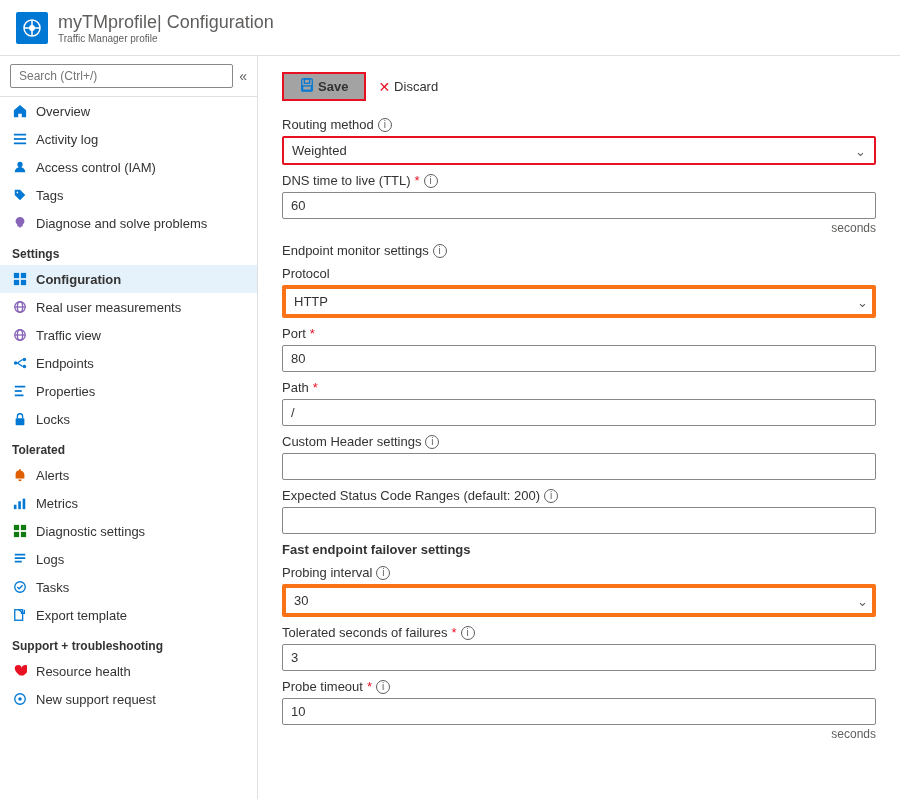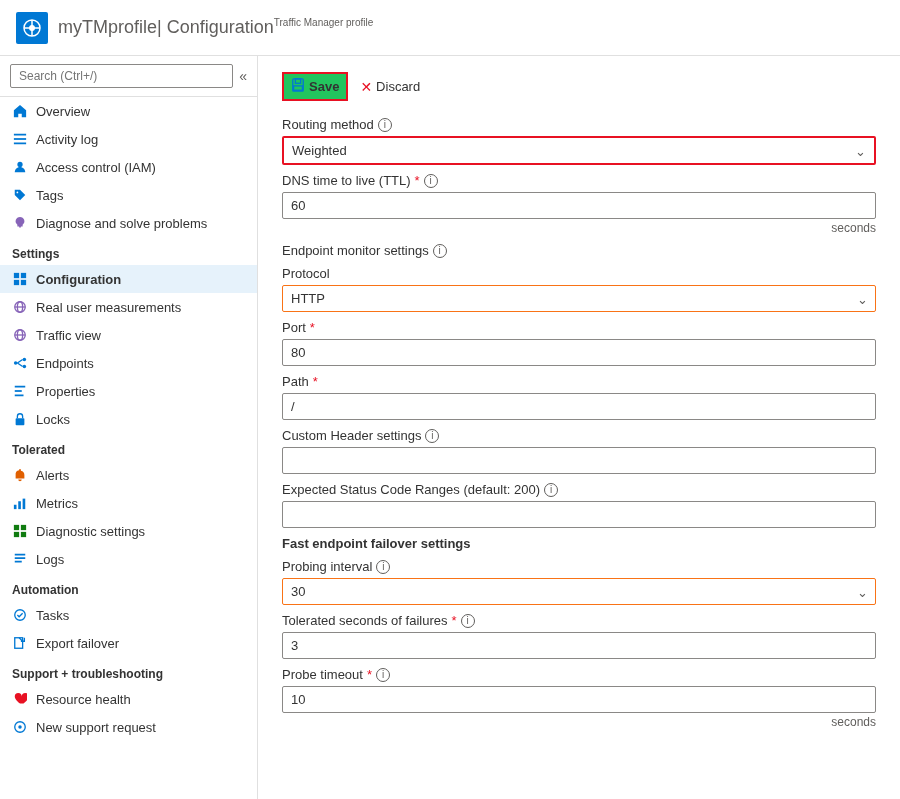--- a/index.html
+++ b/index.html
@@ -2,21 +2,21 @@
 <html><head>
   <meta charset="utf-8">
   <style>
     * { box-sizing: border-box; margin: 0; padding: 0; }
     body { font-family: 'Segoe UI', Arial, sans-serif; font-size: 13px; color: #333; display: flex; flex-direction: column; height: 799px; width: 900px; overflow: hidden; background: #fff; }
     
     
     .header { display: flex; align-items: center; padding: 8px 16px; border-bottom: 1px solid #e0e0e0; background: #fff; min-height: 56px; }
     .header-icon { width: 32px; height: 32px; background: #0078d4; border-radius: 2px; display: flex; align-items: center; justify-content: center; margin-right: 10px; flex-shrink: 0; }
     .header-icon svg { width: 20px; height: 20px; }
-    .header-text { display: flex; flex-direction: row; }
+    .header-text { display: flex; flex-direction: column; }
     .header-title { font-size: 18px; font-weight: 600; color: #333; }
     .header-title span { font-weight: 400; color: #605e5c; }
     .header-subtitle { font-size: 10px; color: #605e5c; margin-top: 0; }
 
     
     .main-layout { display: flex; flex: 1; overflow: hidden; }
 
     
     .sidebar { width: 258px; border-right: 1px solid #e0e0e0; overflow-y: auto; background: #fff; flex-shrink: 0; }
     .search-box { padding: 8px 10px; display: flex; align-items: center; border-bottom: 1px solid #e0e0e0; }
@@ -26,31 +26,31 @@
     .sidebar-section-label { font-size: 12px; font-weight: 700; color: #333; padding: 10px 12px 4px 12px; }
     .sidebar-item { display: flex; align-items: center; padding: 6px 12px; cursor: pointer; color: #333; font-size: 13px; }
     .sidebar-item.active { background: #e6f2fb; font-weight: 600; }
     .sidebar-item .item-icon { width: 16px; height: 16px; margin-right: 8px; flex-shrink: 0; display: flex; align-items: center; justify-content: center; }
 
     
     .content { flex: 1; overflow-y: auto; padding: 16px 24px; }
 
     
     .toolbar { display: flex; align-items: center; gap: 4px; margin-bottom: 16px; }
-    .btn-save { display: flex; align-items: center; gap: 4px; border: 2px solid #e81123; padding: 4px 7px; background: #22c55e; color: #333; cursor: pointer; font-size: 13px; font-weight: 600; }
+    .btn-save { display: flex; align-items: center; gap: 4px; border: 2px solid #e81123; padding: 4px 16px; background: #a3a3a3; color: #333; cursor: pointer; font-size: 13px; font-weight: 600; }
     .btn-discard { display: flex; align-items: center; gap: 4px; border: none; background: none; color: #333; cursor: pointer; font-size: 13px; padding: 4px 8px; }
     .form-group { margin-bottom: 8px; }
     .form-label { font-size: 13px; color: #333; margin-bottom: 4px; display: flex; align-items: center; gap: 4px; }
     .form-label .required { color: #e81123; }
     .info-icon { display: inline-flex; align-items: center; justify-content: center; width: 14px; height: 14px; border-radius: 50%; border: 1px solid #605e5c; color: #605e5c; font-size: 10px; cursor: pointer; }
 
     .form-input { width: 100%; border: 1px solid #8a8886; padding: 5px 8px; font-size: 13px; color: #333; border-radius: 2px; }
     
     .form-select-wrapper { position: relative; width: 100%; }
-    .form-select-wrapper select { width: 100%; border: 1px solid #f97316; padding: 5px 30px 5px 8px; font-size: 13px; color: #333; border-radius: 2px; appearance: none; background: #fff; cursor: pointer; }
+    .form-select-wrapper select { width: 100%; border: 4px solid #f97316; padding: 5px 30px 5px 8px; font-size: 13px; color: #333; border-radius: 2px; appearance: none; background: #fff; cursor: pointer; }
     .select-chevron { position: absolute; right: 8px; top: 50%; transform: translateY(-50%); pointer-events: none; color: #605e5c; }
     .routing-outer { border: 2px solid #e81123; border-radius: 2px; }
     .routing-outer .form-select-wrapper select { border: none; }
 
     .seconds-label { text-align: right; font-size: 12px; color: #605e5c; margin-top: 2px; }
 
     .subsection-label { font-size: 13px; font-weight: 600; color: #333; margin-bottom: 8px; }
 
     
     .icon-blue { color: #0078d4; }
@@ -228,38 +228,37 @@
       <span class="item-icon icon-blue">
         <svg width="14" height="14" viewBox="0 0 16 16" fill="currentColor">
             <rect x="2" y="2" width="12" height="2"></rect>
             <rect x="2" y="6" width="12" height="2"></rect>
             <rect x="2" y="10" width="8" height="2"></rect>
           </svg>
       </span>
       <span>Logs</span>
     </div>
 
-    <div class="sidebar-section-label">Automation</div>
     <div class="sidebar-item">
       <span class="item-icon icon-blue">
         <svg width="14" height="14" viewBox="0 0 16 16" fill="currentColor">
             <circle cx="8" cy="8" r="6" fill="none" stroke="currentColor" stroke-width="1.5"></circle>
             <path d="M5 8l2 2 4-4" fill="none" stroke="currentColor" stroke-width="1.5"></path>
           </svg>
       </span>
       <span>Tasks</span>
     </div>
     <div class="sidebar-item">
       <span class="item-icon icon-blue">
         <svg width="14" height="14" viewBox="0 0 16 16" fill="currentColor">
             <rect x="2" y="2" width="9" height="12" fill="none" stroke="currentColor" stroke-width="1.5"></rect>
             <path d="M7 2l4 4M9 6h4V2" fill="none" stroke="currentColor" stroke-width="1.5"></path>
           </svg>
       </span>
-      <span>Export failover</span>
+      <span>Export template</span>
     </div>
 
     <div class="sidebar-section-label">Support + troubleshooting</div>
     <div class="sidebar-item">
       <span class="item-icon icon-red">
         <svg width="14" height="14" viewBox="0 0 16 16" fill="currentColor">
             <path d="M8 13s-6-4-6-8a4 4 0 018 0 4 4 0 018 0c0 4-6 8-6 8z"></path>
           </svg>
       </span>
       <span>Resource health</span>

